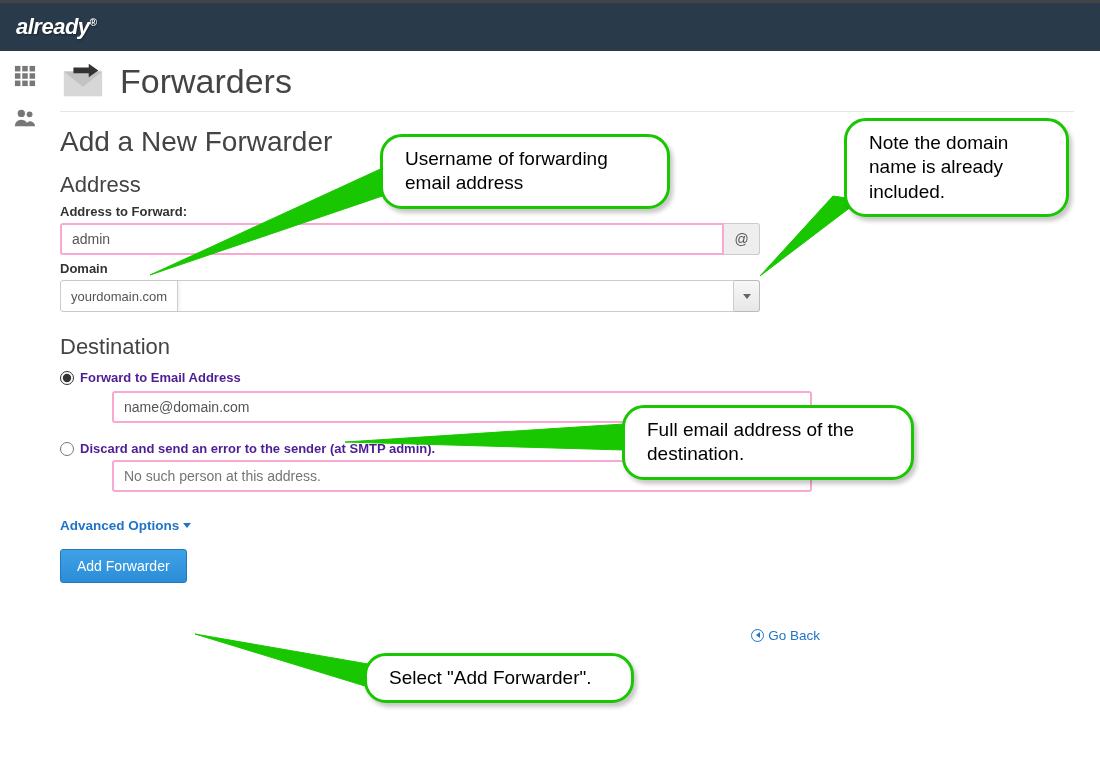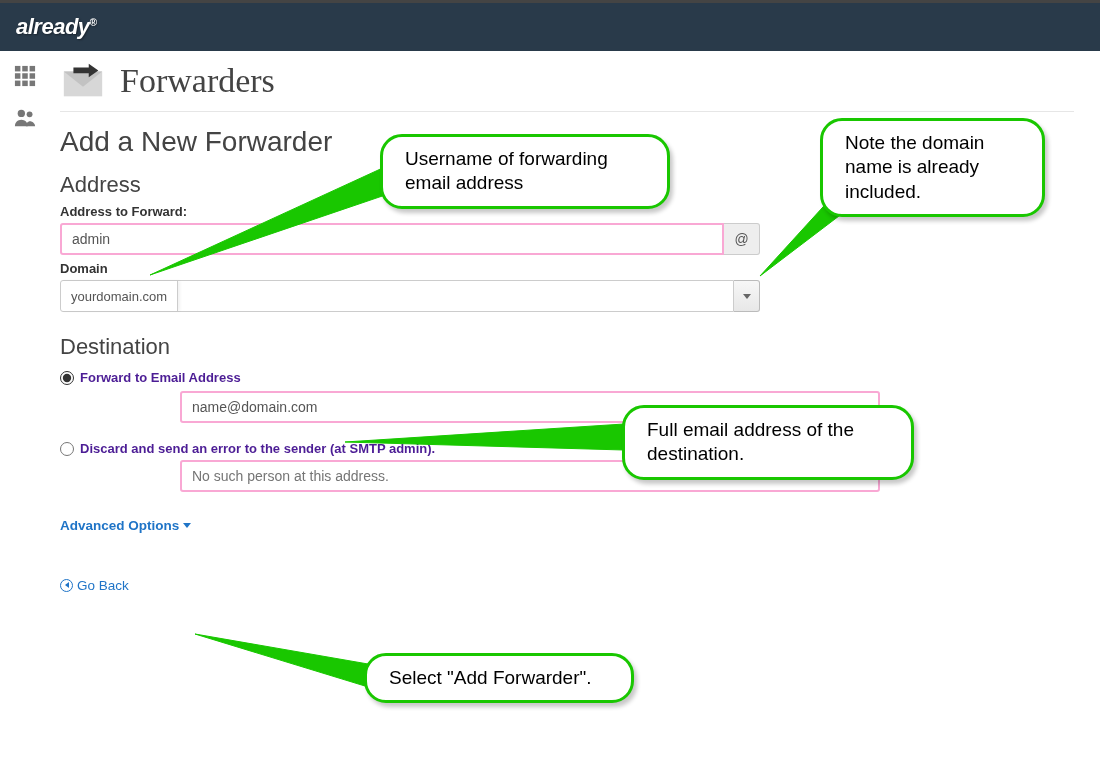--- a/index.html
+++ b/index.html
@@ -51,21 +51,20 @@
     position: relative;
     overflow: hidden;
   }
   .page-header {
     display: flex;
     align-items: center;
     gap: 14px;
     border-bottom: 1px solid #e6e6e6;
     padding-bottom: 10px;
     margin-bottom: 14px;
-    font-family: Liberation Serif, serif;
   }
   .page-header-icon {
     width: 46px; height: 40px;
     display: inline-flex;
     align-items: center; justify-content: center;
   }
   .page-header h1 {
     font-size: 34px;
     font-weight: 300;
     color: #444;
@@ -158,21 +157,21 @@
   .radio-row input[type=radio] {
     width: 14px; height: 14px;
     accent-color: #333;
   }
   .radio-row label {
     font-weight: 700;
     font-size: 13px;
     color: #4c1d95;
   }
   .indented {
-    margin-left: 120px;
+    margin-left: 52px;
     width: 700px;
   }
   .indented .text-input { width: 100%; }
   .sub-block-label {
     font-weight: 700;
     font-size: 13px;
     color: #333;
     margin-top: 12px;
     display:block;
   }
@@ -194,21 +193,21 @@
     font-size: 14px;
     border-radius: 3px;
     cursor: pointer;
   }
   .go-back {
     color: #1f74c7;
     font-size: 13.5px;
     display: inline-flex; align-items: center; gap: 4px;
     cursor: pointer;
   }
-  .go-back-wrap { margin-top: 42px; text-align: left; width: 760px; }
+  .go-back-wrap { margin-top: 42px; text-align: right; width: 760px; }
   .caret-down { width:0;height:0;border-left:4px solid transparent;border-right:4px solid transparent;border-top:5px solid currentColor;display:inline-block; }
   .circle-left {
     width: 13px; height: 13px; border: 1.5px solid #1f74c7; border-radius:50%;
     display:inline-flex; align-items:center; justify-content:center;
   }
   .arrow-left { width:0;height:0;border-top:3px solid transparent;border-bottom:3px solid transparent;border-right:4px solid #1f74c7; }
 
   
   .callout {
     position: absolute;
@@ -308,39 +307,40 @@
     </div>
     <div class="indented">
       <input class="text-input rounded" style="margin-top: 4px; color: rgb(136, 136, 136);" placeholder="No such person at this address.">
     </div>
 
     <div class="adv-link">
       <span>Advanced Options</span>
       <span class="caret-down"></span>
     </div>
     <br>
+    <button class="btn-primary">Add Forwarder</button>
 
     <div class="go-back-wrap">
       <span class="go-back">
         <span class="circle-left">
             <span class="arrow-left"></span>
           </span>
         <span>Go Back</span>
       </span>
     </div>
 
   </div>
 </div>
 
 <div class="callout" style="left:380px; top:134px; width:290px;">Username of forwarding email address</div>
 <svg class="pointer" style="left:0;top:0;" width="1100" height="757">
   <path d="M400 190 L150 275 L400 160 Z" fill="#19c700" stroke="#19c700"></path>
 </svg>
 
-<div class="callout" style="left:820px; top:118px; width:225px;">Note the domain name is already included.</div>
+<div class="callout" style="left:844px; top:118px; width:225px;">Note the domain name is already included.</div>
 <svg class="pointer" style="left:0;top:0;" width="1100" height="757">
   <path d="M833 196 L760 276 L860 200 Z" fill="#19c700" stroke="#19c700"></path>
 </svg>
 
 <div class="callout" style="left:622px; top:405px; width:292px;">Full email address of the destination.</div>
 <svg class="pointer" style="left:0;top:0;" width="1100" height="757">
   <path d="M624 424 L345 442 L624 450 Z" fill="#19c700" stroke="#19c700"></path>
 </svg>
 
 <div class="callout" style="left:364px; top:653px; width:270px;">Select "Add Forwarder".</div>

